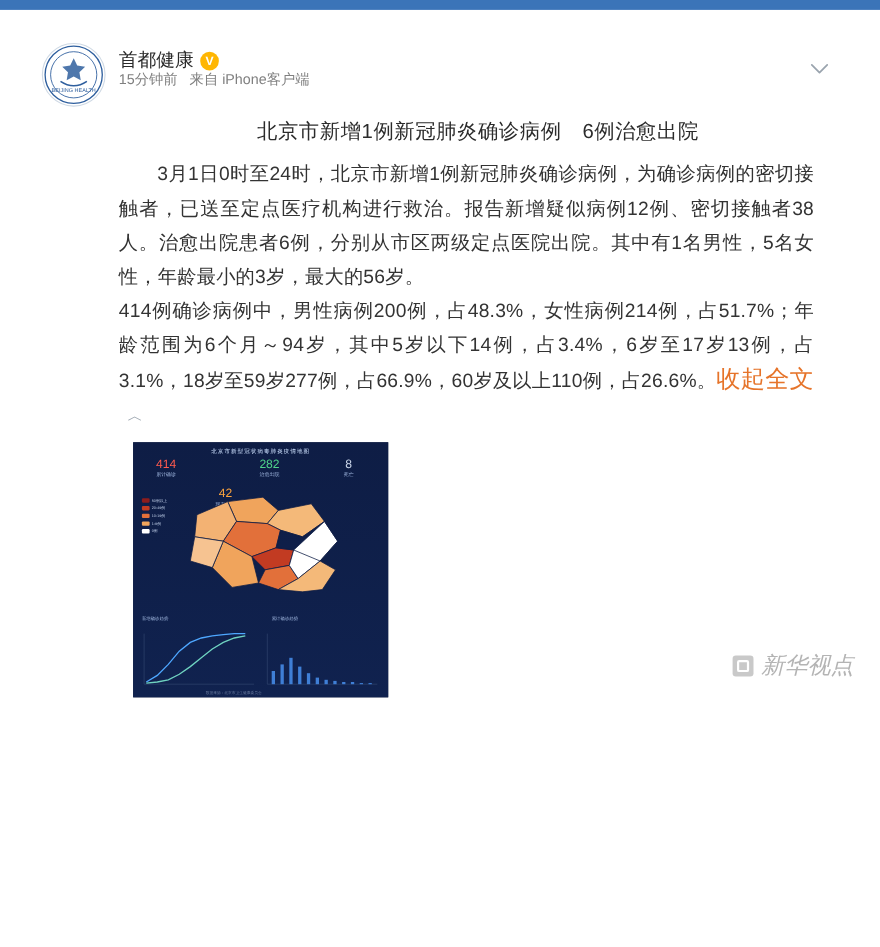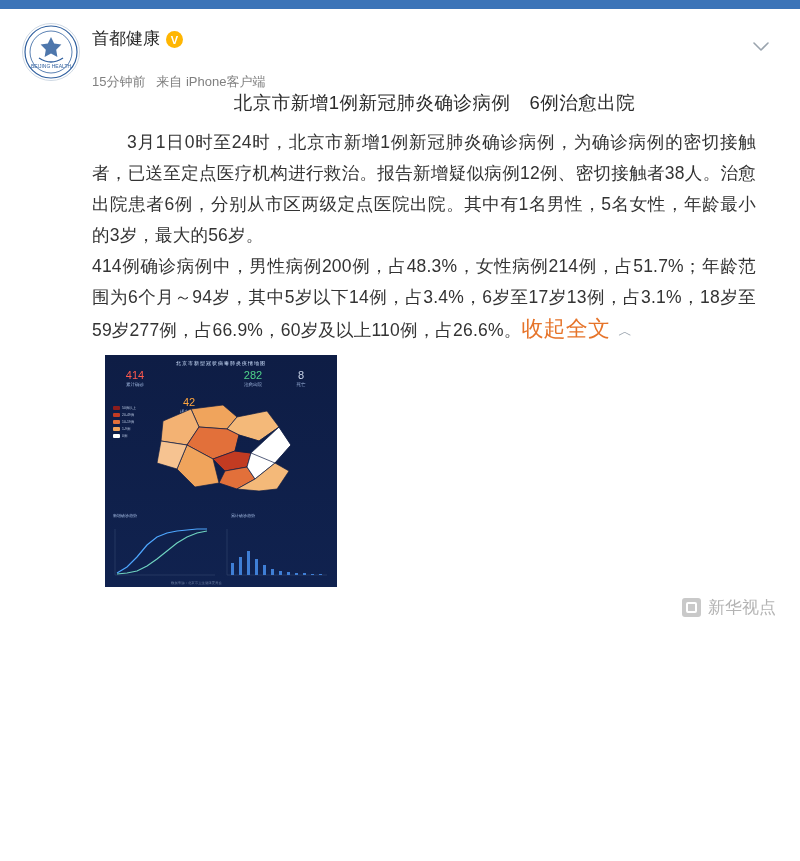--- a/index.html
+++ b/index.html
@@ -13,21 +13,21 @@
   .page{position:relative;width:800px;height:861px;background:#fff;}
 
   
   .top-bar{position:absolute;top:0;left:0;width:800px;height:9px;background:#2f6cb5;}
   .top-bar-inner{position:absolute;top:0;left:0;width:800px;height:9px;background:#3b74b8;}
 
   .card{
     position:absolute;top:9px;left:0;width:800px;height:624px;
     background:#fff;
     box-sizing:border-box;
-    padding:0;
+    padding:16px;
   }
 
   
   .post-header{
     position:relative;
     padding:14px 24px 0 24px;
     height:70px;
     box-sizing:border-box;
   }
   .avatar{
@@ -47,21 +47,21 @@
     font-size:17px;color:#2a2a2a;font-weight:normal;
   }
   .verified{
     width:17px;height:17px;border-radius:50%;
     background:#ffb602;color:#fff;font-size:11px;
     display:inline-flex;align-items:center;justify-content:center;
     font-weight:bold;
     position:relative;top:1px;
   }
   .meta-row{
-    position:absolute;left:92px;top:64px;
+    position:absolute;left:92px;top:38px;
     font-size:13px;color:#808080;
   }
   .meta-row .src{color:#808080;}
   .chev{
     position:absolute;right:28px;top:26px;
     width:22px;height:22px;color:#9aa4ae;
   }
 
   
   .post-title{
@@ -102,21 +102,21 @@
     margin:8px 0 0 105px;
     width:232px;height:232px;
     background:#0d1b3e;
     position:relative;
     overflow:hidden;
     border:0;
   }
   .watermark{
     position:absolute;right:24px;bottom:14px;
     display:flex;align-items:center;gap:7px;
-    color:#b4b4b4;font-size:17px;
+    color:#b4b4b4;font-size:21px;font-style:italic;
   }
   .wm-logo{
     width:19px;height:19px;border-radius:3px;background:#c9c9c9;
     display:inline-block;position:relative;
   }
   .wm-logo:after{
     content:"";position:absolute;left:4px;top:4px;width:11px;height:11px;
     border:2px solid #fff;border-radius:2px;box-sizing:border-box;
   }
 
@@ -126,21 +126,21 @@
     position:absolute;top:5px;left:0;width:100%;text-align:center;
     color:#cfe2ff;font-size:5px;letter-spacing:1px;
   }
   .stat{
     position:absolute;top:14px;color:#fff;text-align:center;width:48px;
   }
   .stat .num{font-size:11px;font-weight:normal;line-height:12px;}
   .stat .lab{font-size:4.5px;color:#9fb6de;line-height:7px;}
   .s1{left:6px;}   .s1 .num{color:#ff5a4e;}
   .s2{left:60px;}  .s2 .num{color:#ffa53d;margin-top:27px;}
-  .s3{left:124px;text-align:center;} .s3 .num{color:#4fd28a;}
+  .s3{left:100px;text-align:center;} .s3 .num{color:#4fd28a;}
   .s4{left:172px;} .s4 .num{color:#c9d4e8;}
   .legend{
     position:absolute;left:8px;top:50px;width:34px;
   }
   .legend div{
     height:5px;margin-bottom:2px;font-size:3.4px;color:#b9c8e2;
     display:flex;align-items:center;gap:2px;
   }
   .legend i{display:inline-block;width:7px;height:4px;border-radius:1px;}
   .mapwrap{position:absolute;left:34px;top:46px;width:170px;height:100px;}

